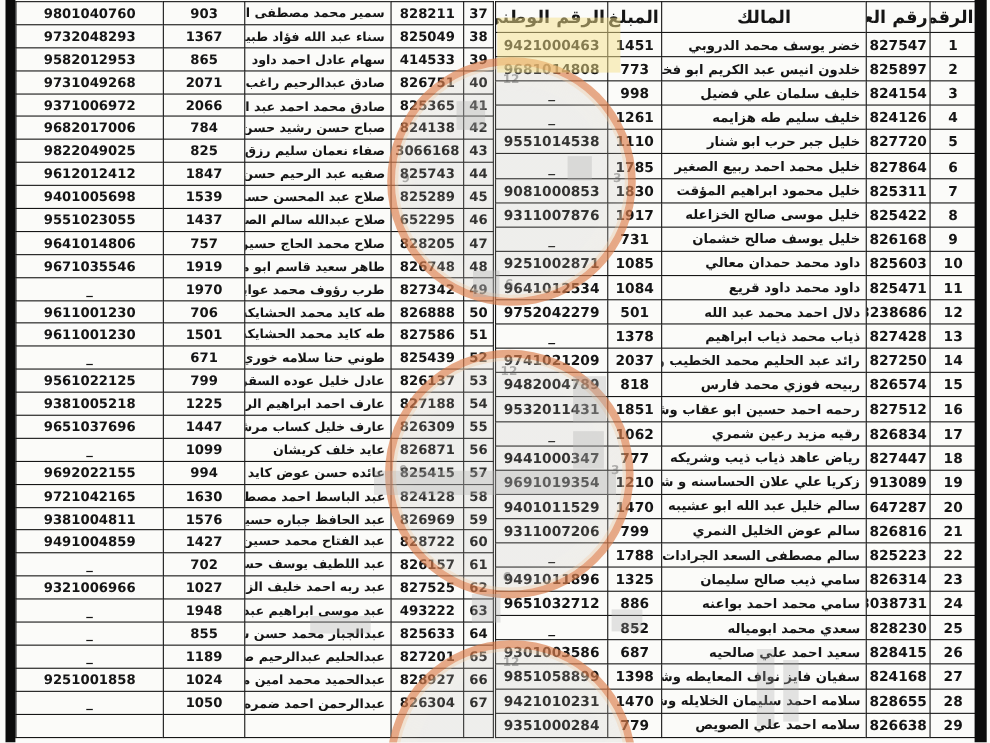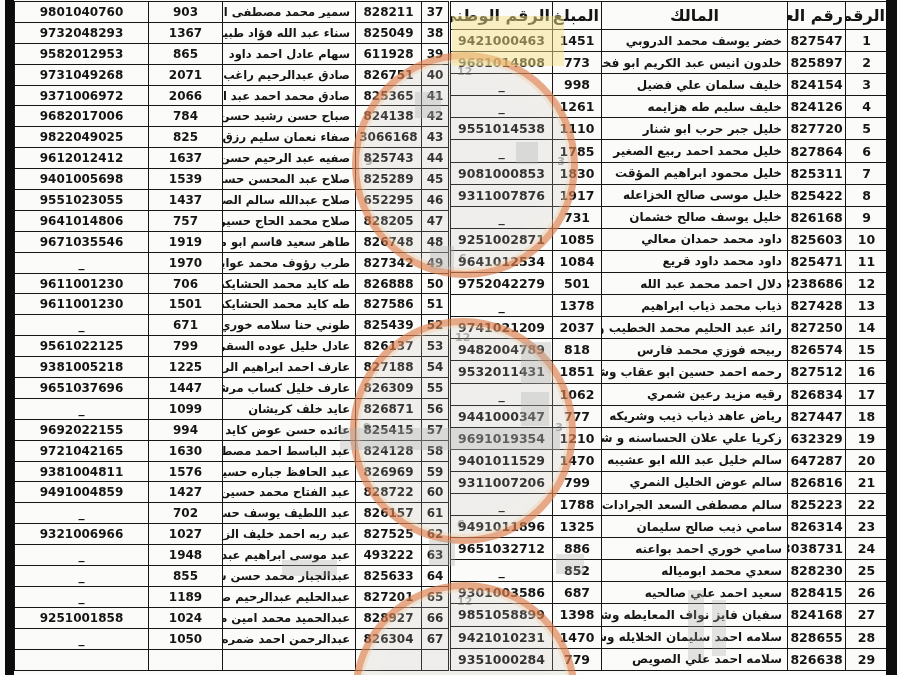--- a/index.html
+++ b/index.html
@@ -195,21 +195,21 @@
       </tr>
       <tr>
         <td class="num">18</td>
         <td class="property">827447</td>
         <td class="owner">رياض عاهد ذياب ذيب وشريكه</td>
         <td class="amount">777</td>
         <td class="national">9441000347</td>
       </tr>
       <tr>
         <td class="num">19</td>
-        <td class="property">632329</td>
+        <td class="property">913089</td>
         <td class="owner">زكريا علي علان الحساسنه و شركاه</td>
         <td class="amount">1210</td>
         <td class="national">9691019354</td>
       </tr>
       <tr>
         <td class="num">20</td>
         <td class="property">647287</td>
         <td class="owner">سالم خليل عبد الله ابو عشيبه</td>
         <td class="amount">1470</td>
         <td class="national">9401011529</td>
@@ -231,21 +231,21 @@
       <tr>
         <td class="num">23</td>
         <td class="property">826314</td>
         <td class="owner">سامي ذيب صالح سليمان</td>
         <td class="amount">1325</td>
         <td class="national">9491011896</td>
       </tr>
       <tr>
         <td class="num">24</td>
         <td class="property">3038731</td>
-        <td class="owner">سامي خوري احمد بواعنه</td>
+        <td class="owner">سامي محمد احمد بواعنه</td>
         <td class="amount">886</td>
         <td class="national">9651032712</td>
       </tr>
       <tr>
         <td class="num">25</td>
         <td class="property">828230</td>
         <td class="owner">سعدي محمد  ابومياله</td>
         <td class="amount">852</td>
         <td class="national">_</td>
       </tr>
@@ -298,21 +298,21 @@
       </tr>
       <tr>
         <td class="num">38</td>
         <td class="property">825049</td>
         <td class="owner">سناء عبد الله فؤاد طبيله وشركاه</td>
         <td class="amount">1367</td>
         <td class="national">9732048293</td>
       </tr>
       <tr>
         <td class="num">39</td>
-        <td class="property">611928</td>
+        <td class="property">414533</td>
         <td class="owner">سهام عادل احمد داود</td>
         <td class="amount">865</td>
         <td class="national">9582012953</td>
       </tr>
       <tr>
         <td class="num">40</td>
         <td class="property">826751</td>
         <td class="owner">صادق عبدالرحيم راغب سمحان وشركاه</td>
         <td class="amount">2071</td>
         <td class="national">9731049268</td>
@@ -335,21 +335,21 @@
         <td class="num">43</td>
         <td class="property">3066168</td>
         <td class="owner">صفاء نعمان سليم رزق</td>
         <td class="amount">825</td>
         <td class="national">9822049025</td>
       </tr>
       <tr>
         <td class="num">44</td>
         <td class="property">825743</td>
         <td class="owner">صفيه عبد الرحيم حسن هليل</td>
-        <td class="amount">1637</td>
+        <td class="amount">1847</td>
         <td class="national">9612012412</td>
       </tr>
       <tr>
         <td class="num">45</td>
         <td class="property">825289</td>
         <td class="owner">صلاح عبد المحسن حسن المعايطه</td>
         <td class="amount">1539</td>
         <td class="national">9401005698</td>
       </tr>
       <tr>

